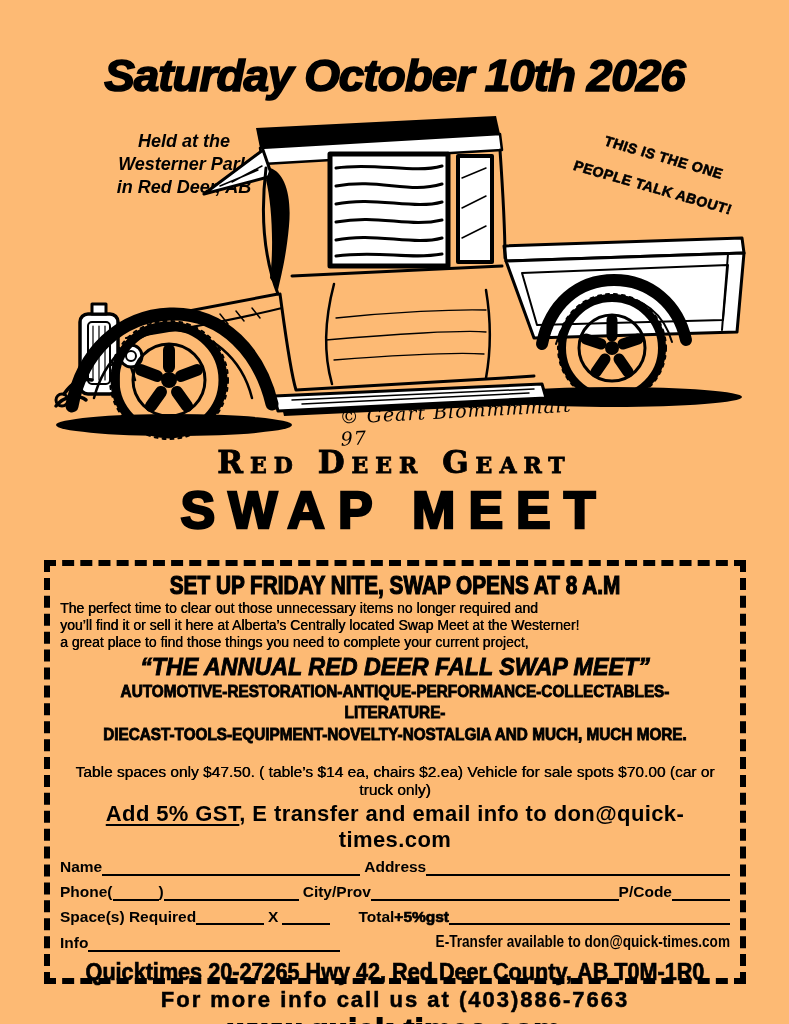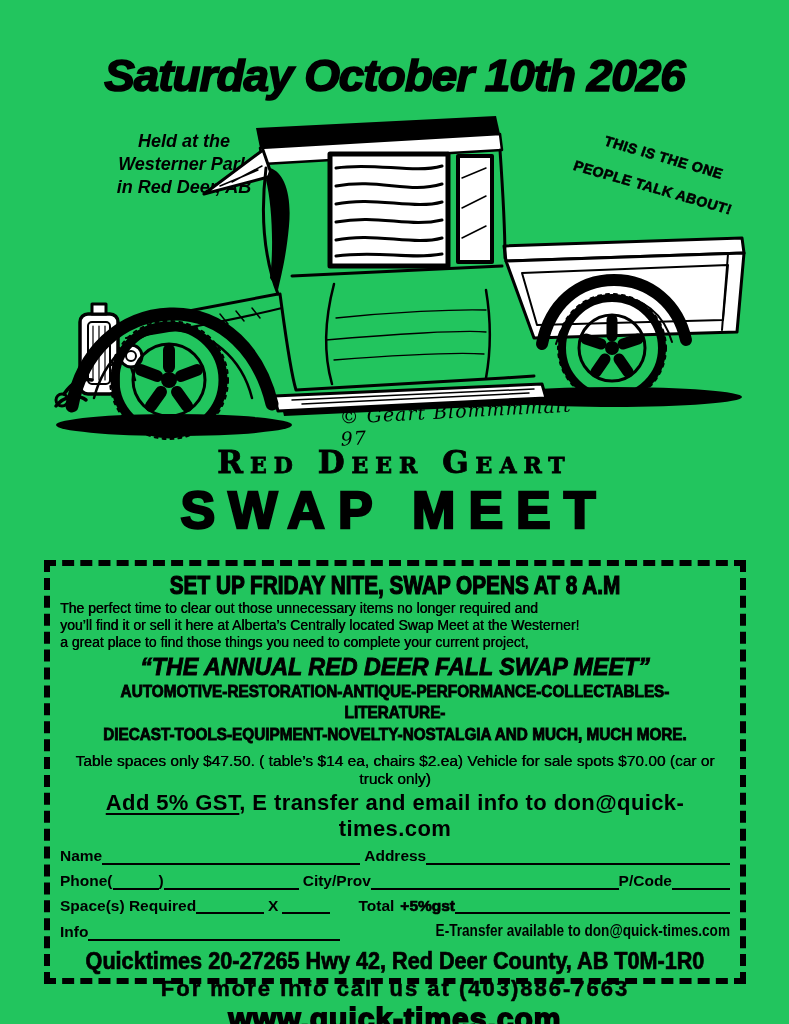--- a/index.html
+++ b/index.html
@@ -1,19 +1,19 @@
 <!DOCTYPE html>
 <html><head>
 <meta charset="utf-8">
 <style>
   * { margin:0; padding:0; box-sizing:border-box; }
   html,body { background:#e8e8e8; }
   .page {
     position:relative; width:789px; height:1024px; margin:0 auto;
-    background:#22c55e; color:#000; overflow:hidden;
+    background:#fdba74; color:#000; overflow:hidden;
     font-family:"Liberation Sans", sans-serif;
   }
   
   .date-title{
     position:absolute; top:50px; left:0; width:100%;
     text-align:center; font-size:45px; font-weight:bold; font-style:italic;
     letter-spacing:-1px; -webkit-text-stroke:1.6px #000;
     transform:scaleX(1.02);
   }
   .venue{
@@ -58,21 +58,21 @@
     transform:scaleX(0.83); -webkit-text-stroke:1.2px #000;
   }
   .c-intro{ text-align:left; font-size:14px; line-height:1.2; margin-top:2px;
     text-shadow:0.4px 0 #000; }
   .c-banner{
     text-align:center; font-weight:bold; font-style:italic; font-size:24px;
     margin-top:2px; -webkit-text-stroke:0.9px #000; transform:scaleX(0.97);
   }
   .c-cats{ text-align:center; font-weight:bold; font-size:17px; line-height:1.28;
     transform:scaleX(0.9); -webkit-text-stroke:0.9px #000; }
-  .c-pricing{ text-align:center; font-size:15.5px; margin-top:6px;
+  .c-pricing{ text-align:center; font-size:15.5px; margin-top:17px;
     text-shadow:0.35px 0 #000; }
   .c-gst{ text-align:center; font-weight:bold; font-size:22px; margin-top:2px;
     letter-spacing:0.4px; }
   .c-gst .u{ text-decoration:underline; text-underline-offset:3px;
     text-decoration-thickness:2px; }
   
   .frm{ margin-top:5px; }
   .frow{ display:flex; align-items:flex-end; font-weight:bold;
     font-size:15.5px; line-height:1.15; margin-bottom:7px; }
   .bl{ border-bottom:2px solid #000; height:15px; display:inline-block; }
@@ -228,21 +228,21 @@
         <span class="bl grow"></span>
         <span class="lbl">P/Code</span>
         <span class="bl" style="flex:0 0 58px"></span>
       </div>
       <div class="frow">
         <span class="lbl">Space(s) Required</span>
         <span class="bl" style="flex:0 0 68px"></span>
         <span class="lbl" style="margin:0 4px">X</span>
         <span class="bl" style="flex:0 0 48px"></span>
         <span class="lbl" style="margin-left:28px">Total</span>
-        <span class="lbl total-bold" style="margin-left:6px">+5%gst</span>
+        <span class="lbl total-bold" style="">+5%gst</span>
         <span class="bl grow"></span>
       </div>
       <div class="frow">
         <span class="lbl">Info</span>
         <span class="bl" style="flex:0 0 252px"></span>
         <span class="grow"></span>
         <span class="etransfer">E-Transfer available to don@quick-times.com</span>
       </div>
     </div>
 

